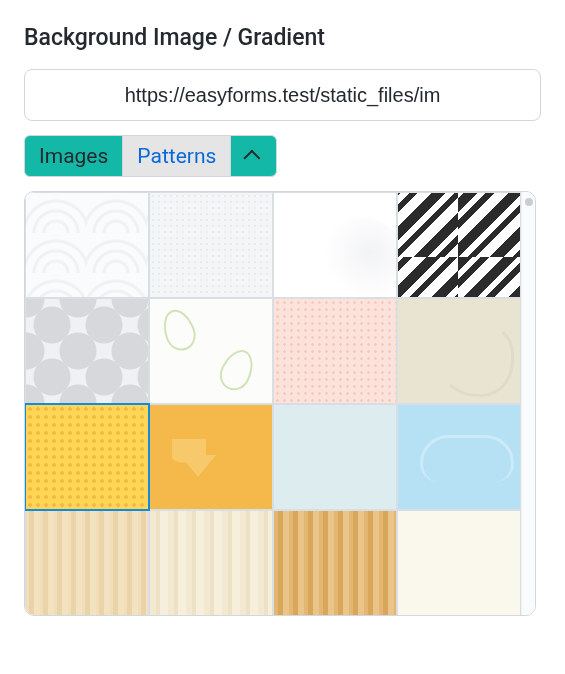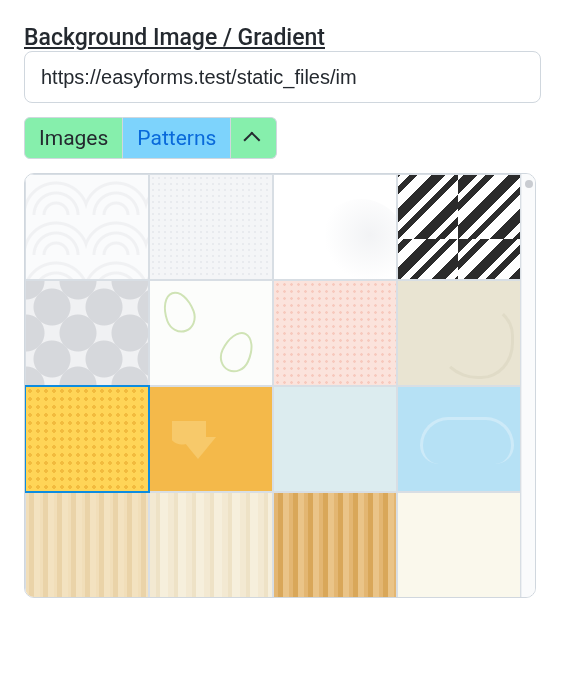--- a/index.html
+++ b/index.html
@@ -6,54 +6,55 @@
   body {
     font-family: -apple-system, BlinkMacSystemFont, "Segoe UI", Roboto, Helvetica, Arial, sans-serif;
     background: #fff;
     padding: 24px;
     color: #1f2328;
     width: 565px;
   }
   .section-title {
     font-size: 23px;
     font-weight: 500;
+    margin-bottom: 18px;
     color: #24292f;
-    text-decoration: underline;
   }
   .url-input {
     width: 100%;
     height: 52px;
     border: 1px solid #d0d7de;
     border-radius: 8px;
-    padding: 0 16px;
+    padding: 0 8px;
     font-size: 20px;
     color: #24292f;
     background: #fff;
+    text-align: center;
   }
   .tab-row {
     display: flex;
     margin-top: 14px;
   }
   .tab {
     border: 1px solid #d0d7de;
     padding: 8px 14px;
     font-size: 21px;
     cursor: pointer;
-    background: #86efac;
+    background: #14b8a6;
     color: #24292f;
     display: flex;
     align-items: center;
     justify-content: center;
   }
   .tab + .tab { border-left: none; }
   .tab:first-child { border-top-left-radius: 6px; border-bottom-left-radius: 6px; }
   .tab:last-child { border-top-right-radius: 6px; border-bottom-right-radius: 6px; }
   .tab.active {
     color: #0969da;
-    background: #7dd3fc;
+    background: #e5e5e5;
   }
   .tab-chevron { width: 46px; padding: 0; }
   .chevron-up {
     display: inline-block;
     width: 12px; height: 12px;
     border-left: 2px solid #24292f;
     border-top: 2px solid #24292f;
     transform: rotate(45deg) translateY(3px);
   }
   .picker-panel {

